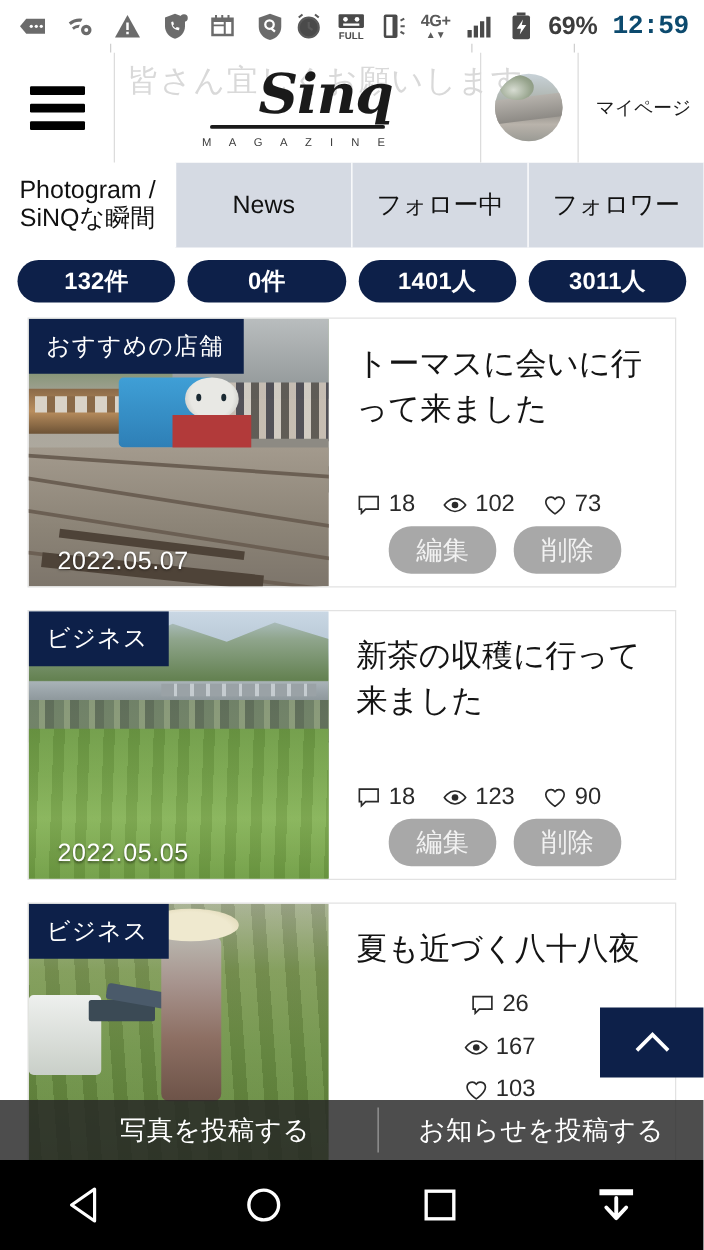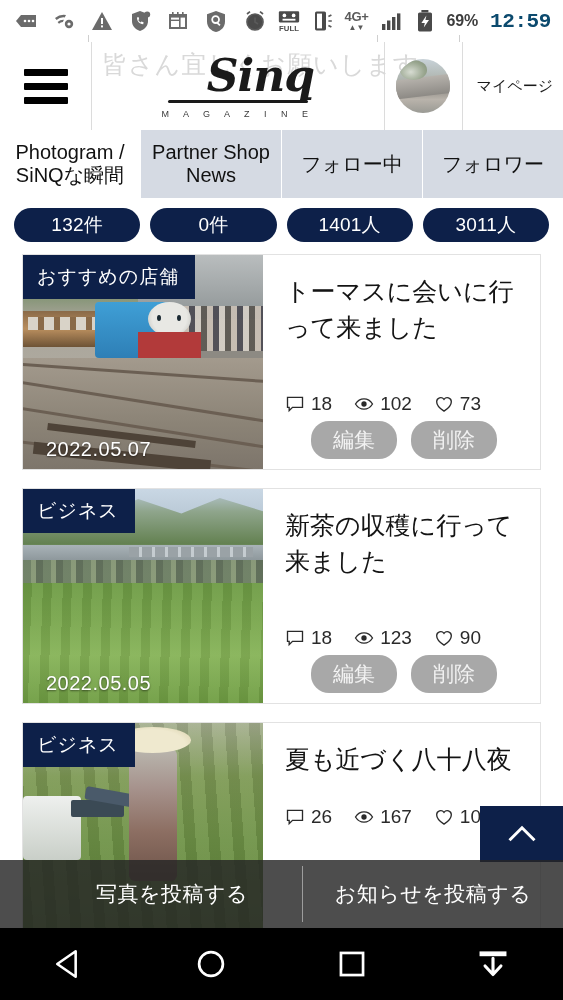--- a/index.html
+++ b/index.html
@@ -18,21 +18,21 @@
   }
   .sb-left { display:flex; align-items:center; gap: 14px; }
   .sb-right { display:flex; align-items:center; gap: 10px; margin-left:auto; }
   .sb-icon { width:24px; height:24px; display:block; fill:#6b6b6b; }
   .sb-icon-dark { fill:#4a4a4a; }
   .sb-4g {
     display:flex; flex-direction:column; align-items:center; line-height:1; color:#5a5a5a;
   }
   .sb-4g-lbl { font-size:13px; font-weight:bold; letter-spacing:-0.3px; }
   .sb-4g-arrows { font-size:8px; letter-spacing:0px; margin-top:1px; }
-  .sb-batt-pct { font-size:16px; font-weight:bold; color:#3d3d3d; letter-spacing:-0.2px; }
+  .sb-batt-pct { font-size:20px; font-weight:bold; color:#3d3d3d; letter-spacing:-0.2px; }
   .sb-clock { font-size:21px; font-weight:bold; color:#0c4a6e; letter-spacing:-0.4px; margin-left:2px;font-family:Liberation Mono, monospace;}
   .sb-tick { position:absolute; bottom:0; width:1px; height:7px; background:#cfcfcf; }
 
   
   .header {
     height: 88px; background:#fff; display:flex; align-items:stretch; position:relative; z-index:30;
   }
   .hdr-menu {
     width: 92px; display:flex; align-items:center; justify-content:center;
     border-right:1px solid #dcdcdc;
@@ -79,21 +79,21 @@
   .tabs { display:flex; height:68px; background:#fff; position:relative; z-index:20; }
   .tab {
     flex:1; display:flex; align-items:center; justify-content:center; text-align:center;
     font-size:20px; line-height:1.15; color:#111; padding:0 4px;
     background:#d5dae3; border-left:1px solid #fff;
   }
   .tab:first-child { border-left:none; }
   .tab.active { background:#fff; }
 
   
-  .pills { display:flex; gap:10px; padding:10px 14px 12px 14px; background:#fff; }
+  .pills { display:flex; gap:10px; padding:10px 14px 12px 14px; background:#fff;font-weight:bold; }
   .pill {
     flex:1; height:34px; border-radius:17px; background:#0d2049; color:#fff;
     display:flex; align-items:center; justify-content:center;
     font-size:19px; letter-spacing:0.2px;
   }
 
   
   .feed { padding: 0 22px; background:#fff; }
   .card {
     display:flex; background:#fff; border:1px solid #e2e2e2;
@@ -180,21 +180,21 @@
 
   
   .to-top {
     position:absolute; right:0; top:806px; width:83px; height:56px; background:#0d2049;
     display:flex; align-items:center; justify-content:center; z-index:25;
   }
   .to-top svg { width:30px; height:20px; stroke:#fff; stroke-width:2.4; fill:none; }
 
   
   .postbar {
-    position:absolute; left:0; right:0; bottom:72px; height:68px;
+    position:absolute; left:0; right:0; bottom:72px; height:48px;
     background:rgba(38,38,38,.82); display:flex; z-index:26;padding-left:42px;
   }
   .postbar-btn {
     flex:1; display:flex; align-items:center; justify-content:center;
     color:#fff; font-size:21px; letter-spacing:0.5px;
   }
   .postbar-sep { width:1px; background:rgba(255,255,255,.45); margin:6px 0; }
 
   
   .navbar {
@@ -313,21 +313,20 @@
 
   <div class="tabs">
     <div class="tab active">
       <div>
         <div>Photogram /</div>
         <div>SiNQな瞬間</div>
       </div>
     </div>
     <div class="tab">
       <div>
-        <div>Partner Shop</div>
         <div>News</div>
       </div>
     </div>
     <div class="tab">
       <div>フォロー中</div>
     </div>
     <div class="tab">
       <div>フォロワー</div>
     </div>
   </div>
@@ -449,21 +448,21 @@
           <div class="s3-cloth"></div>
             <div class="s3-machine"></div>
             <div class="s3-arm"></div>
           <div class="s3-body"></div>
             <div class="s3-hat"></div>
         </div>
         <div class="cat-badge">ビジネス</div>
       </div>
       <div class="card-body">
         <div class="card-title">夏も近づく八十八夜</div>
-        <div class="card-stats" style="margin-top:29px;">
+        <div class="card-stats" style="margin-top:16px;flex-direction:column;">
           <span class="stat">
             <svg viewBox="0 0 24 24">
                 <path d="M3 4h18v12H9l-4 4v-4H3z"></path>
               </svg>
             <span>26</span>
           </span>
           <span class="stat">
             <svg viewBox="0 0 24 24">
               <path d="M1.8 12S5.6 5.8 12 5.8 22.2 12 22.2 12 18.4 18.2 12 18.2 1.8 12 1.8 12z"></path>
               <circle cx="12" cy="12" r="3.2" fill="#2a2a2a" stroke="none"></circle>

